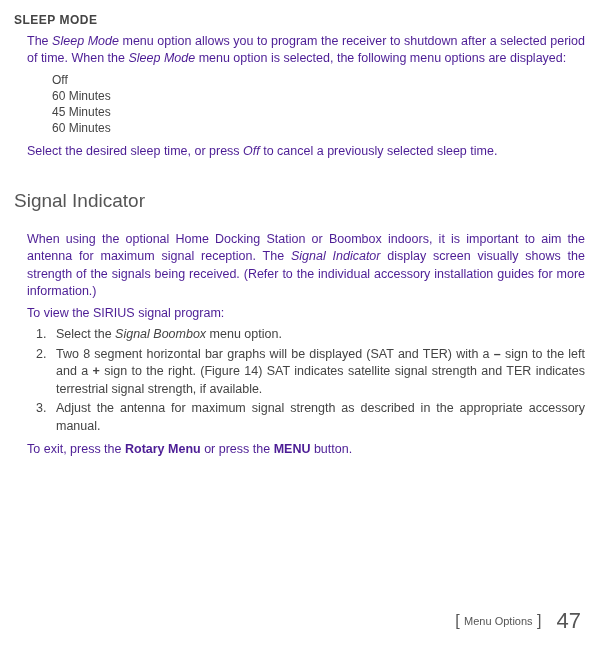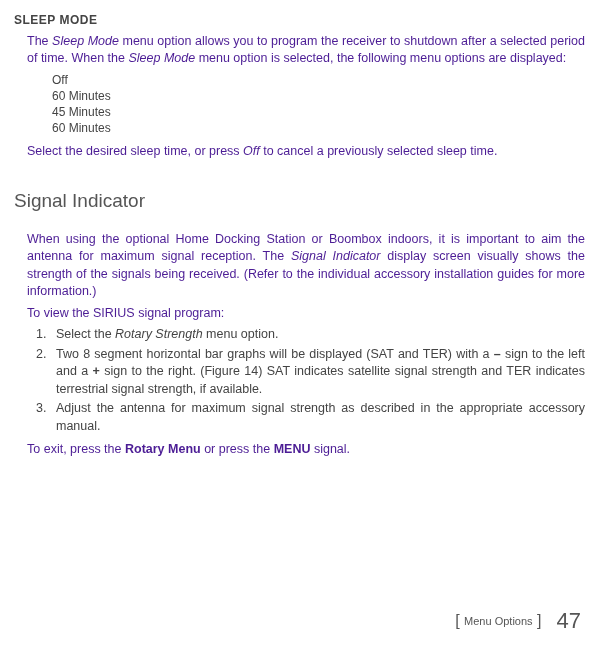--- a/index.html
+++ b/index.html
@@ -121,35 +121,35 @@
 <div class="body-text">
   <span>When using the optional Home Docking Station or Boombox indoors, it is important to aim the antenna for maximum signal reception. The </span><em>Signal Indicator</em><span> display screen visually shows the strength of the signals being received. (Refer to the individual accessory installation guides for more information.)</span>
 </div>
 
 <div class="body-text">To view the SIRIUS signal program:</div>
 
 <div class="numbered-list">
   <div class="numbered-item">
     <span class="num">1.</span>
     <span class="content">
-      <span>Select the </span><em>Rotary Strength</em><span> menu option.</span>
+      <span>Select the </span><em>Signal Boombox</em><span> menu option.</span>
     </span>
   </div>
   <div class="numbered-item">
     <span class="num">2.</span>
     <span class="content">
       <span>Two 8 segment horizontal bar graphs will be displayed (SAT and TER) with a </span><span class="bold">–</span><span> sign to the left and a </span><span class="bold">+</span><span> sign to the right. (Figure 14) SAT indicates satellite signal strength and TER indicates terrestrial signal strength, if available.</span>
     </span>
   </div>
   <div class="numbered-item">
     <span class="num">3.</span>
     <span class="content">Adjust the antenna for maximum signal strength as described in the appropriate accessory manual.</span>
   </div>
 </div>
 
 <div class="body-text">
-  <span>To exit, press the </span><span class="bold">Rotary Menu</span><span> or press the </span><span class="bold">MENU</span><span> signal.</span>
+  <span>To exit, press the </span><span class="bold">Rotary Menu</span><span> or press the </span><span class="bold">MENU</span><span> button.</span>
 </div>
 
 <div class="footer">
   <span class="bracket-l">[ </span><span class="label">Menu Options</span><span class="bracket-r"> ]</span>
   <span class="pagenum">47</span>
 </div>
 
 </body></html>

